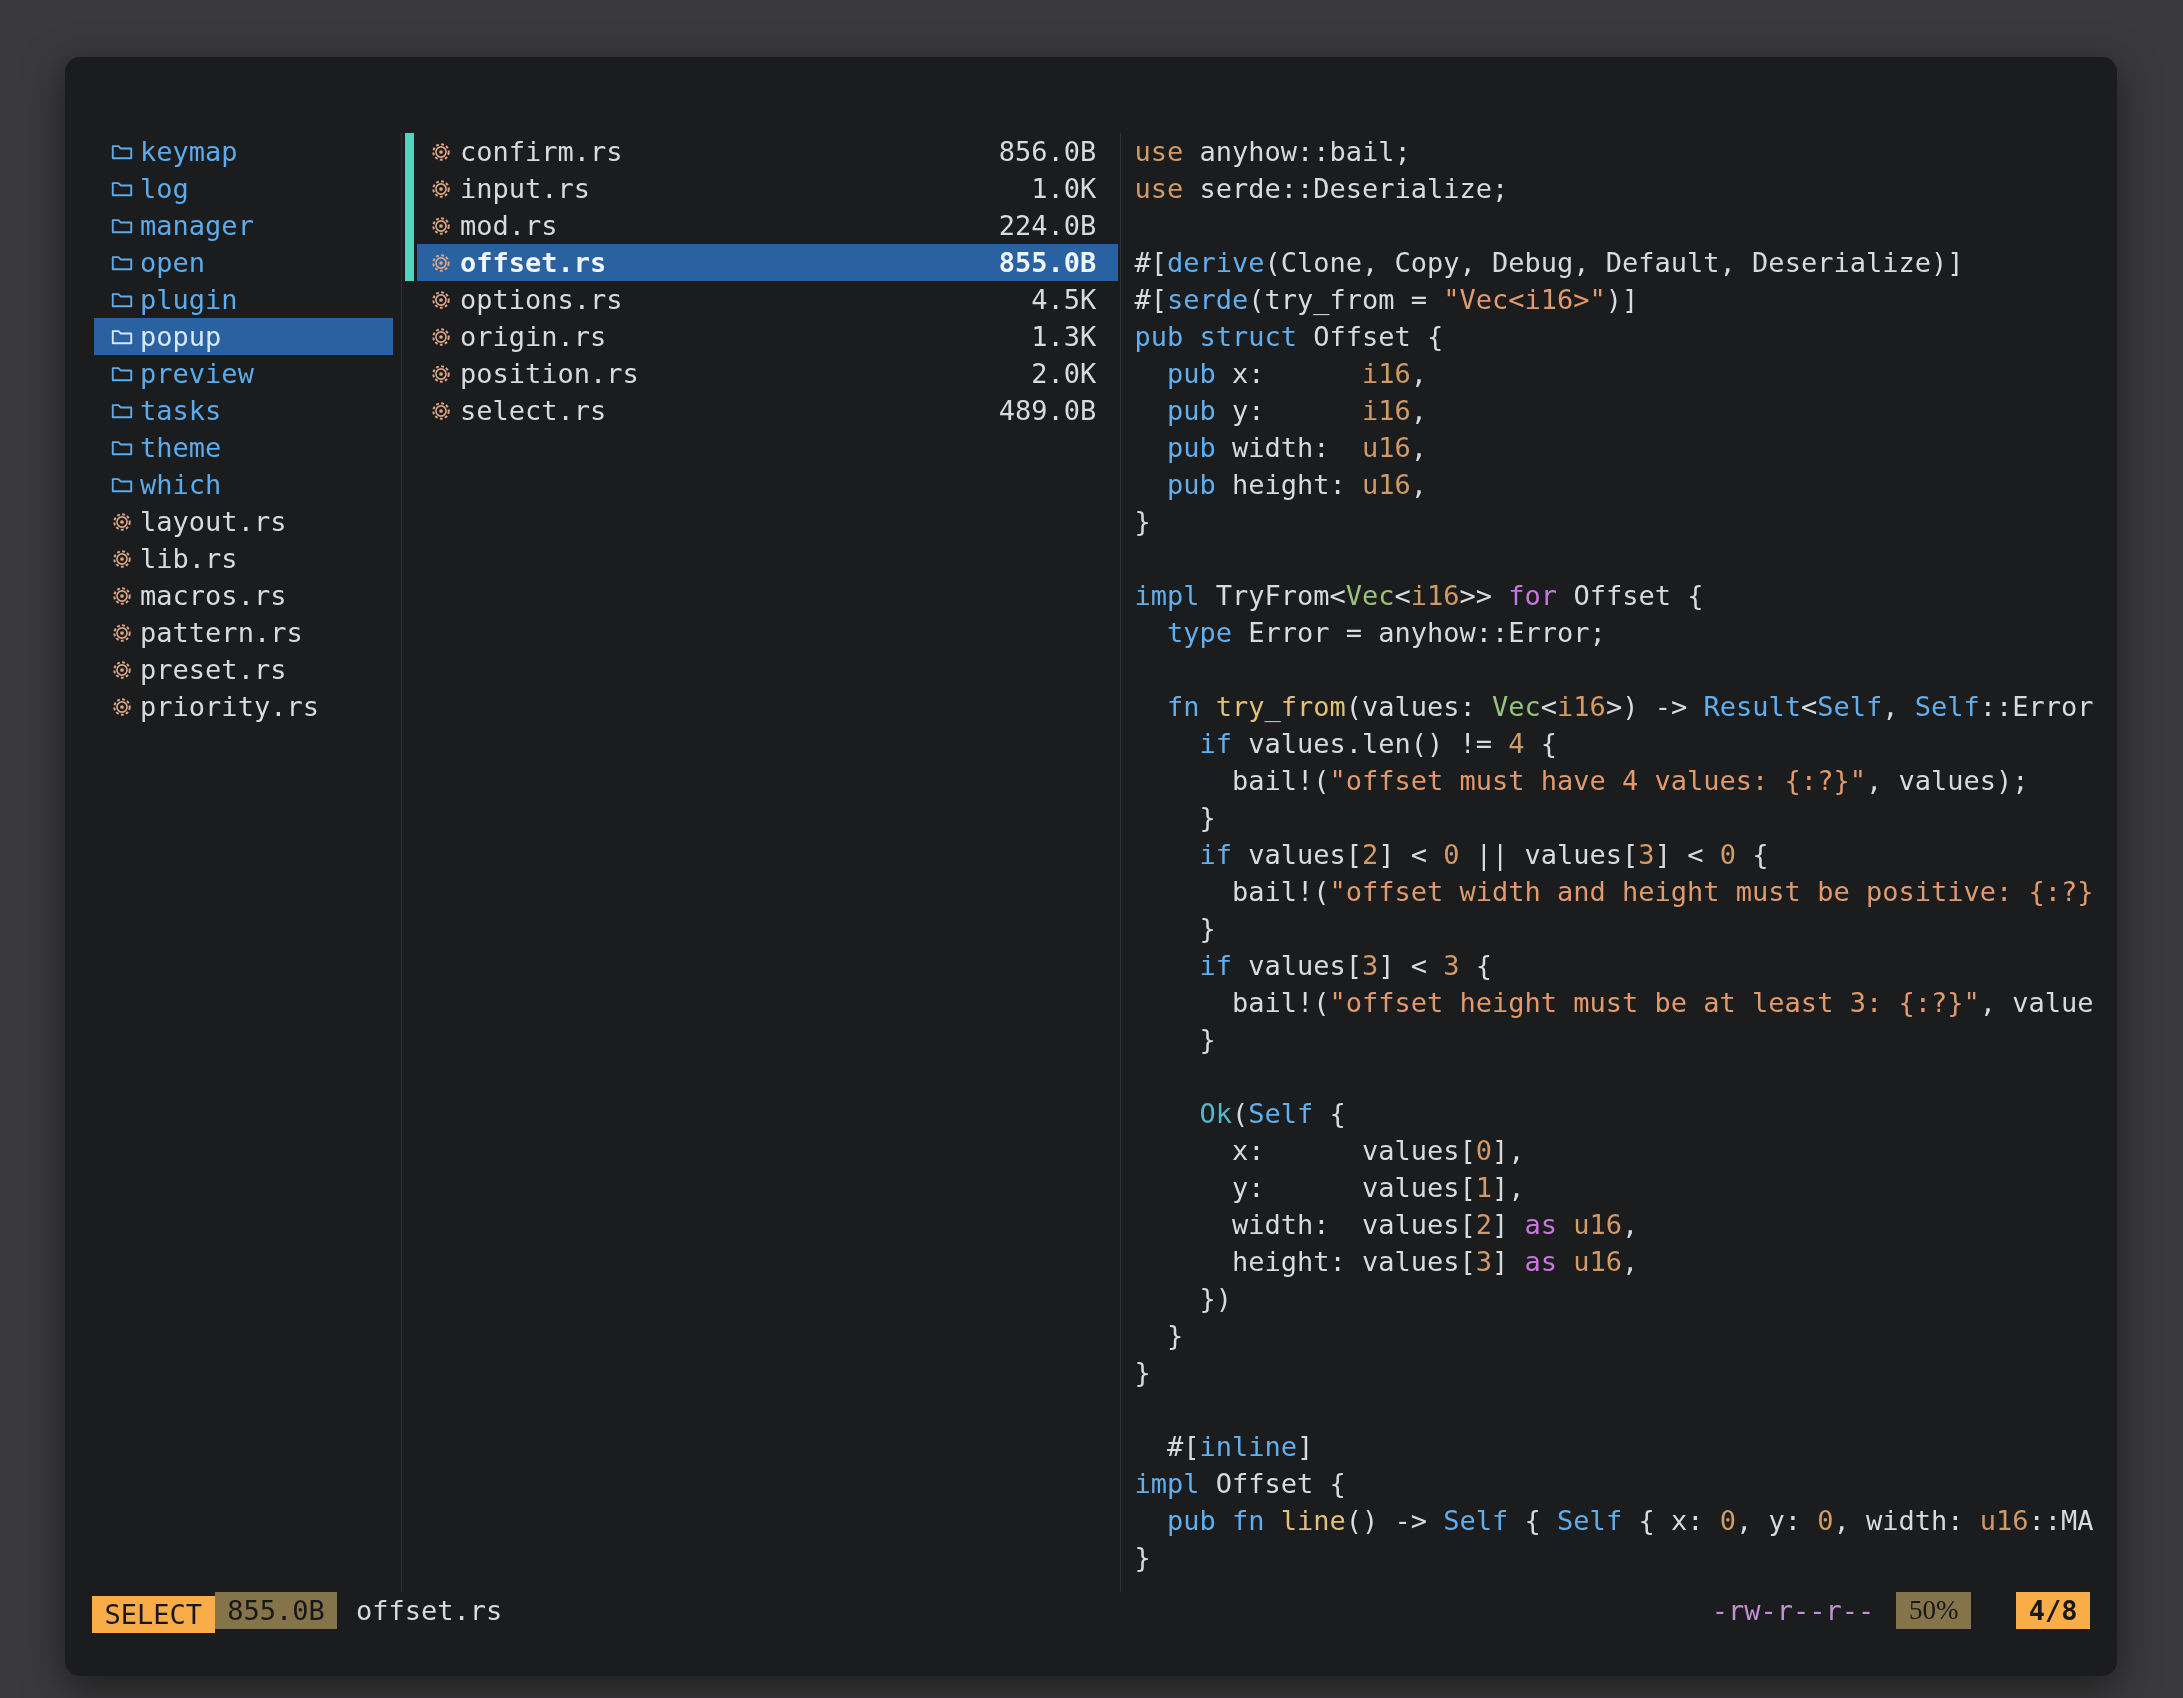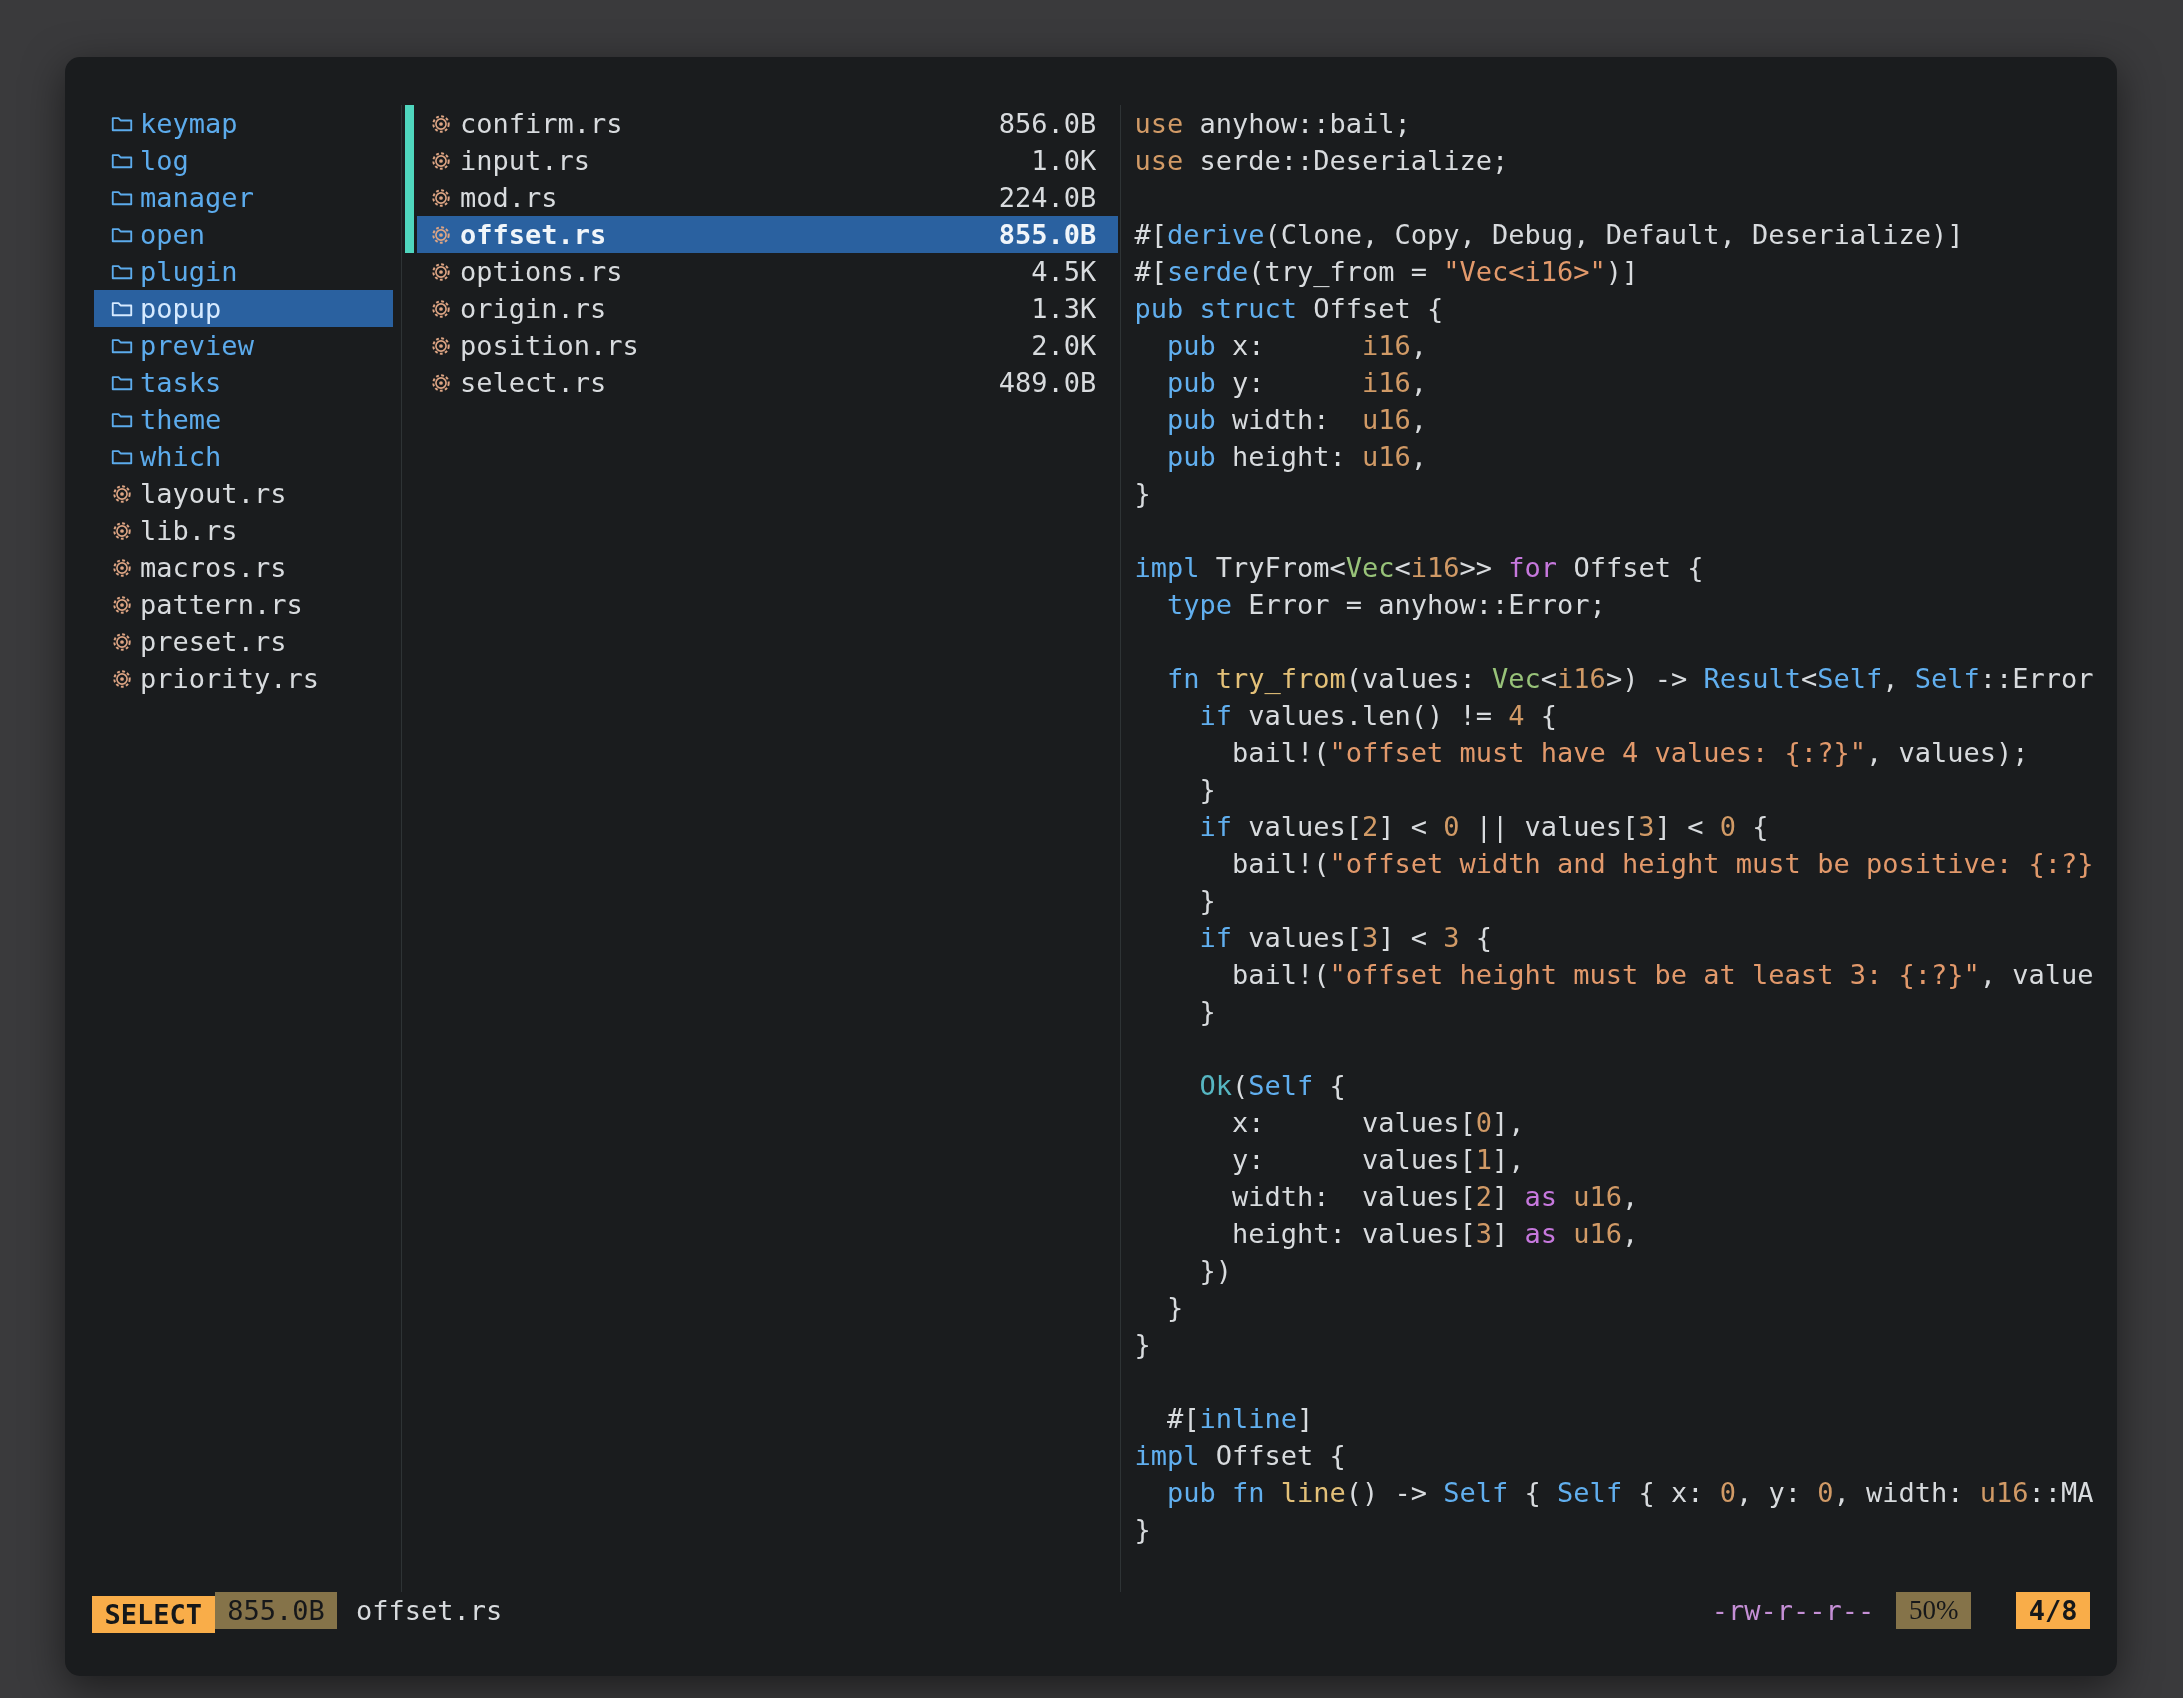--- a/index.html
+++ b/index.html
@@ -18,21 +18,21 @@
     background:var(--outer-bg);
     font-family:"DejaVu Sans Mono", monospace;
   }
   .terminal{
     position:absolute;left:65px;top:57px;width:2052px;height:1619px;
     background:var(--terminal-bg);border-radius:15px;
     box-shadow:0 11.7px 40px rgba(0,0,0,.5);
     display:flex;flex-direction:column;overflow:hidden;
     color:var(--text);font-size:27px;
   }
-  .content{flex:1;display:flex;padding-top:48px;min-height:0;}
+  .content{flex:1;display:flex;padding-top:76px;min-height:0;}
 
   
   .pane.sidebar{width:336px;padding-left:28.5px;flex:none;overflow:hidden;}
   .side-row{height:37px;display:flex;align-items:center;gap:7.6px;
     padding:0 8.4px 0 17px;margin-right:8.4px;}
   .side-row .label{white-space:pre;line-height:37px;}
   .folder-row{color:var(--folder-blue);}
   .folder-row.active{background:var(--selection-bg);color:#d6eaff;}
   .sidefile-row{color:var(--text);}
   .icon{flex:none;display:flex;align-items:center;justify-content:center;width:22px;height:22px;}
@@ -58,21 +58,21 @@
   .tk-d{color:var(--tk-default);} .tk-k{color:var(--tk-keyword);}
   .tk-p{color:var(--tk-purple);}  .tk-o{color:var(--tk-orange);}
   .tk-s{color:var(--tk-string);}  .tk-g{color:var(--tk-green);}
   .tk-c{color:var(--tk-cyan);}    .tk-f{color:var(--tk-func);}
 
   
   .statusbar{height:37px;margin-bottom:47px;padding:0 27px;flex:none;
     display:flex;align-items:center;justify-content:space-between;}
   .sb-left,.sb-right{display:flex;align-items:center;height:37px;}
   .chip{display:flex;align-items:center;height:37px;padding:0 12.6px;white-space:pre;}
-  .mode-chip{background:var(--mode-bg);color:var(--chip-text);font-weight:bold;margin-top:7px;}
+  .mode-chip{background:var(--mode-bg);color:var(--chip-text);font-weight:normal;margin-top:7px;}
   .size-chip{background:var(--dim-chip);color:var(--chip-text);}
   .sb-filename{margin-left:18.5px;white-space:pre;}
   .sb-perms{color:var(--perms);margin-right:22px;white-space:pre;}
   .percent-chip{background:var(--dim-chip);color:var(--chip-text);font-family:Liberation Serif, serif;}
   .position-chip{background:var(--mode-bg);color:var(--chip-text);font-weight:bold;margin-left:45px;}
 </style>
 </head>
 <body>
 
 <div class="terminal">

